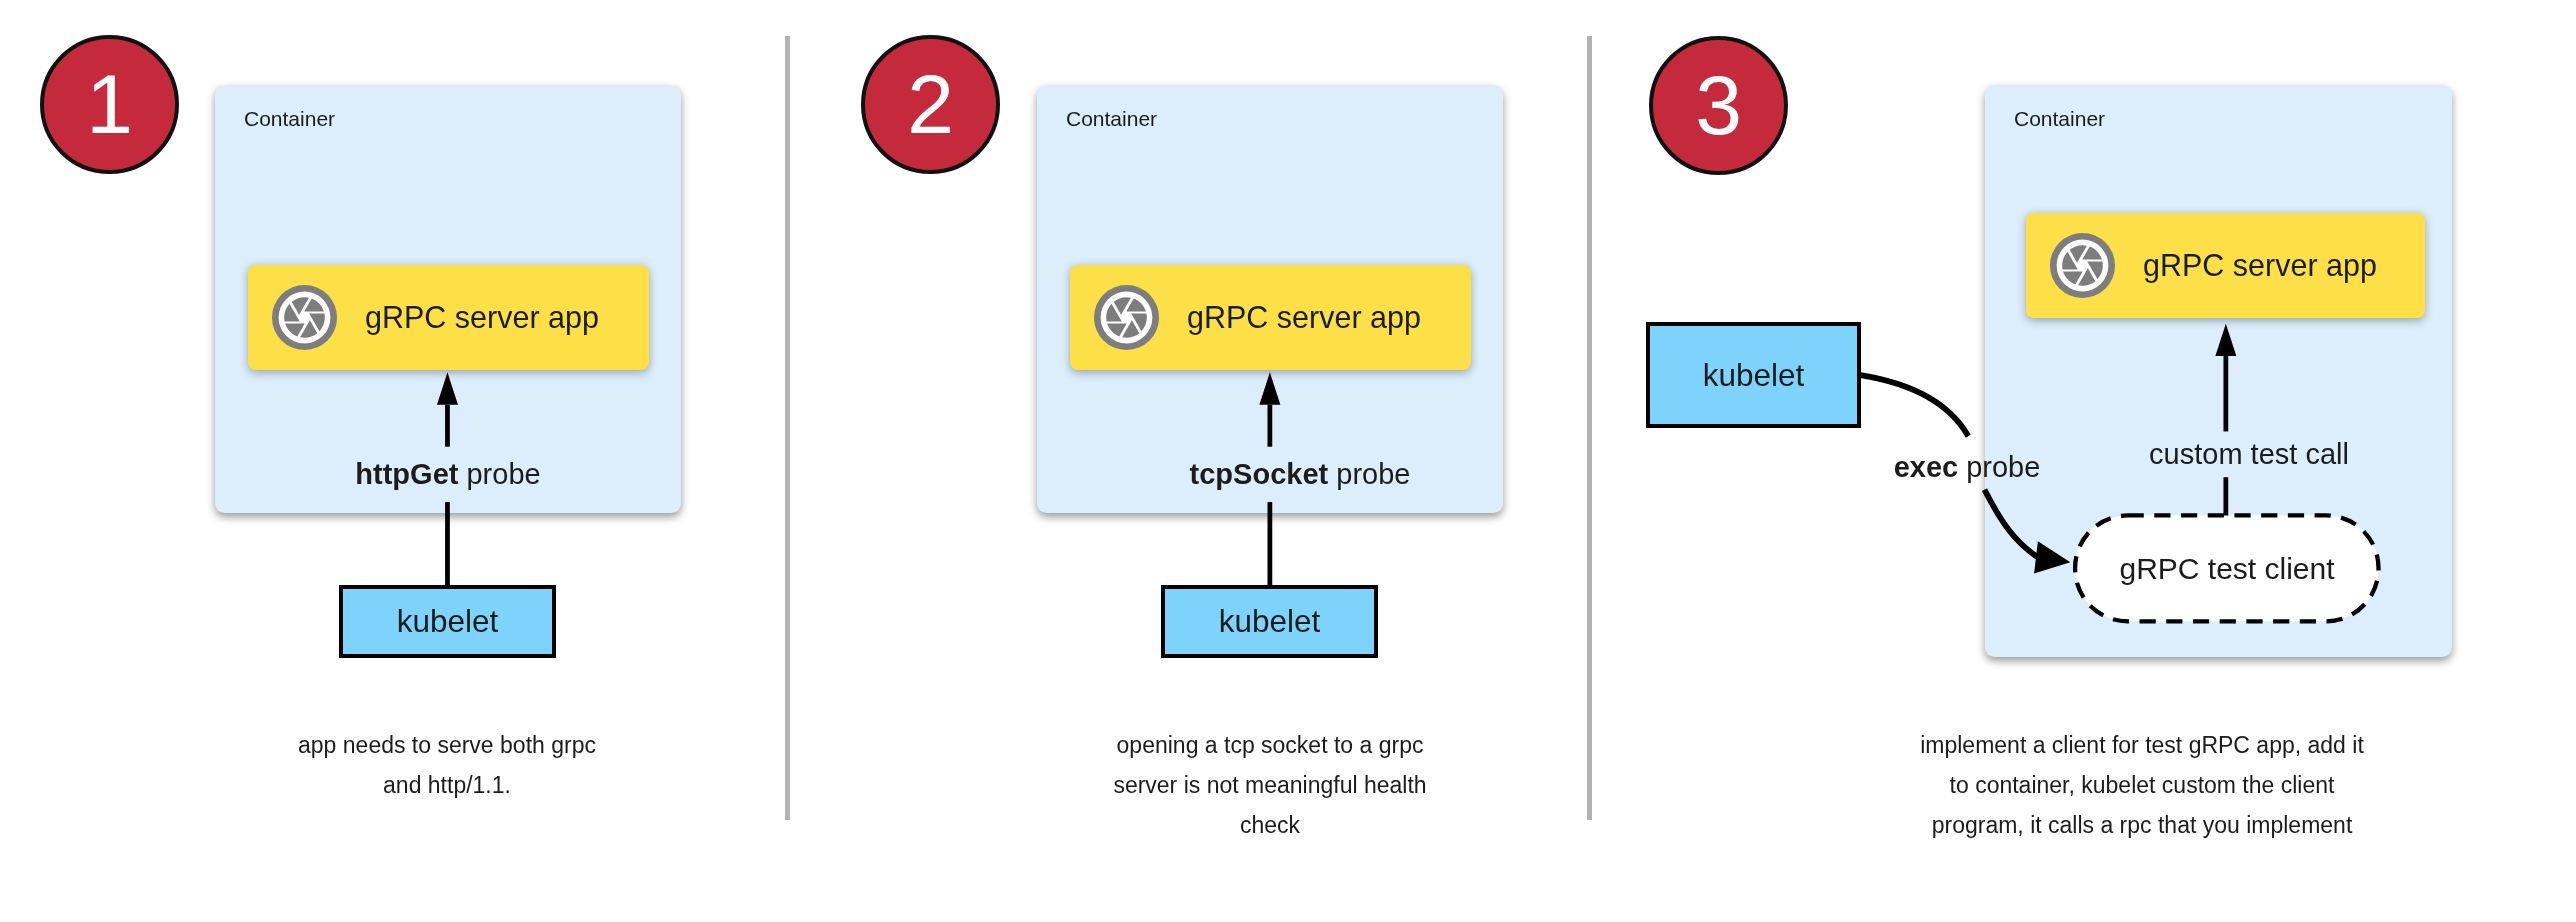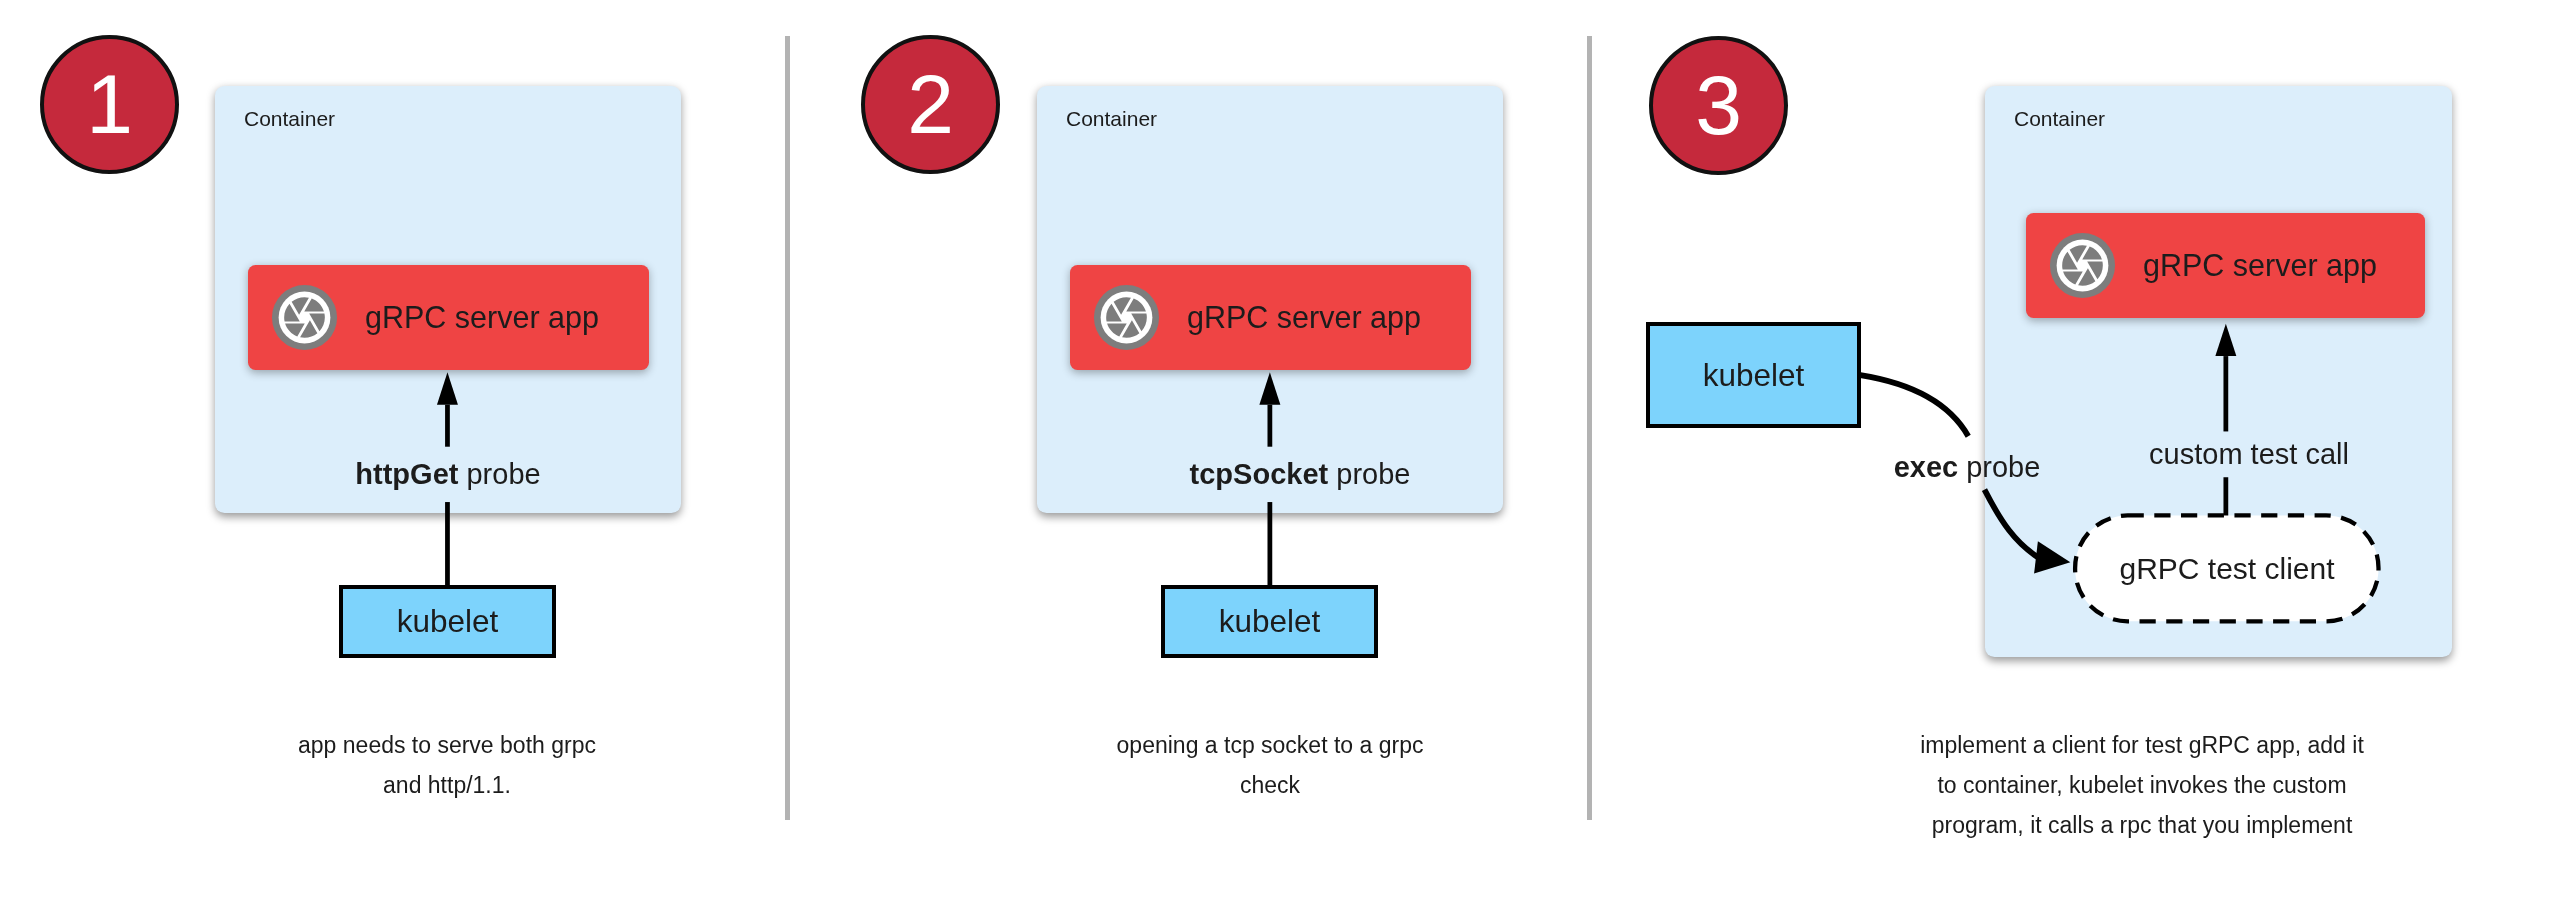--- a/index.html
+++ b/index.html
@@ -13,21 +13,21 @@
 
   .badge{position:absolute;width:139px;height:139px;border-radius:50%;
     background:var(--badge);border:4.8px solid var(--badge-border);
     display:flex;align-items:center;justify-content:center;
     color:#fff;font-size:84px;font-weight:400;z-index:1;}
 
   .container-box{position:absolute;background:var(--container-fill);border-radius:9.5px;
     box-shadow:0 3.8px 8.6px rgba(0,0,0,0.40);z-index:1;}
   .container-label{position:absolute;left:29px;top:21px;font-size:21px;color:var(--text);}
 
-  .app-box{position:absolute;height:105px;background:#ef4444;border-radius:7.6px;
+  .app-box{position:absolute;height:105px;background:#fde047;border-radius:7.6px;
     box-shadow:0 2.9px 8.6px rgba(0,0,0,0.30);display:flex;align-items:center;
     padding-left:21px;z-index:1;}
   .app-box .icon{width:71px;height:71px;flex:0 0 auto;}
   .app-box .app-label{font-size:30.5px;margin-left:25px;white-space:nowrap;}
 
   .kubelet-box{position:absolute;background:#7dd3fc;border:4.8px solid #000;
     display:flex;align-items:center;justify-content:center;font-size:31.5px;z-index:1;}
 
   .overlay{position:absolute;left:0;top:0;width:2576px;height:923px;z-index:2;pointer-events:none;}
 
@@ -160,25 +160,26 @@
   <div class="pill-label" style="left:2227px;top:569px;">
     <span>gRPC test client</span>
   </div>
 
   <div class="caption" style="left:447px;top:725px;width:439px;">
     <div>app needs to serve both grpc</div>
     <div>and http/1.1.</div>
   </div>
   <div class="caption" style="left:1270px;top:725px;width:448px;">
     <div>opening a tcp socket to a grpc</div>
+    <div>server is not meaningful health</div>
     <div>check</div>
   </div>
   <div class="caption" style="left:2142px;top:725px;width:668px;">
     <div>implement a client for test gRPC app, add it</div>
-    <div>to container, kubelet invokes the custom</div>
+    <div>to container, kubelet custom the client</div>
     <div>program, it calls a rpc that you implement</div>
   </div>
 
   <div class="divider" style="left:785px;"></div>
   <div class="divider" style="left:1587px;"></div>
 
 </div>
 
 
 </body></html>

